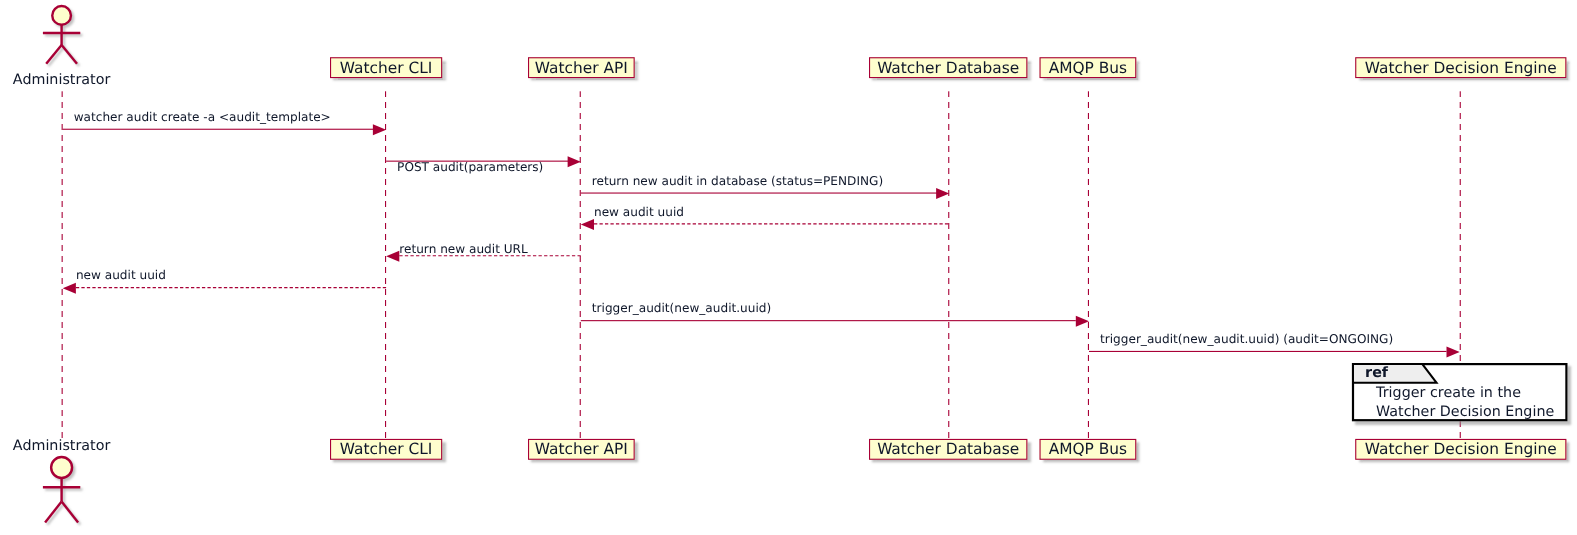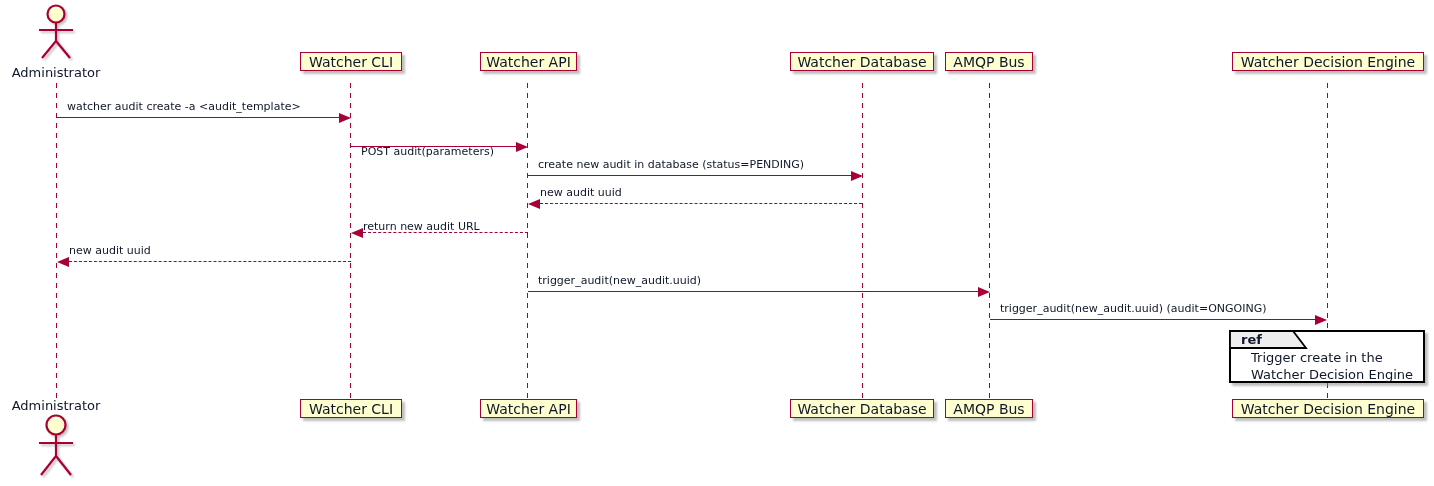--- a/index.html
+++ b/index.html
@@ -108,21 +108,21 @@
     <div class="ah right" style="left:339px; top:113px;"></div>
   </div>
 
   <div>
     <div class="msg-label" style="left:361px; top:129px;margin-top:16px;">POST audit(parameters)</div>
     <div class="msg-line" style="left:351px; top:146px; width:166px;"></div>
     <div class="ah right" style="left:516px; top:142px;"></div>
   </div>
 
   <div>
-    <div class="msg-label" style="left:538px; top:158px;">create new audit in database (status=PENDING)</div>
+    <div class="msg-label" style="left:538px; top:158px;">return new audit in database (status=PENDING)</div>
     <div class="msg-line" style="left:528px; top:175px; width:324px;"></div>
     <div class="ah right" style="left:851px; top:171px;"></div>
   </div>
 
   <div>
     <div class="msg-label" style="left:540px; top:186px;">new audit uuid</div>
     <div class="msg-line dashed" style="left:540px; top:203px; width:322px;"></div>
     <div class="ah left" style="left:528px; top:199px;"></div>
   </div>
 

